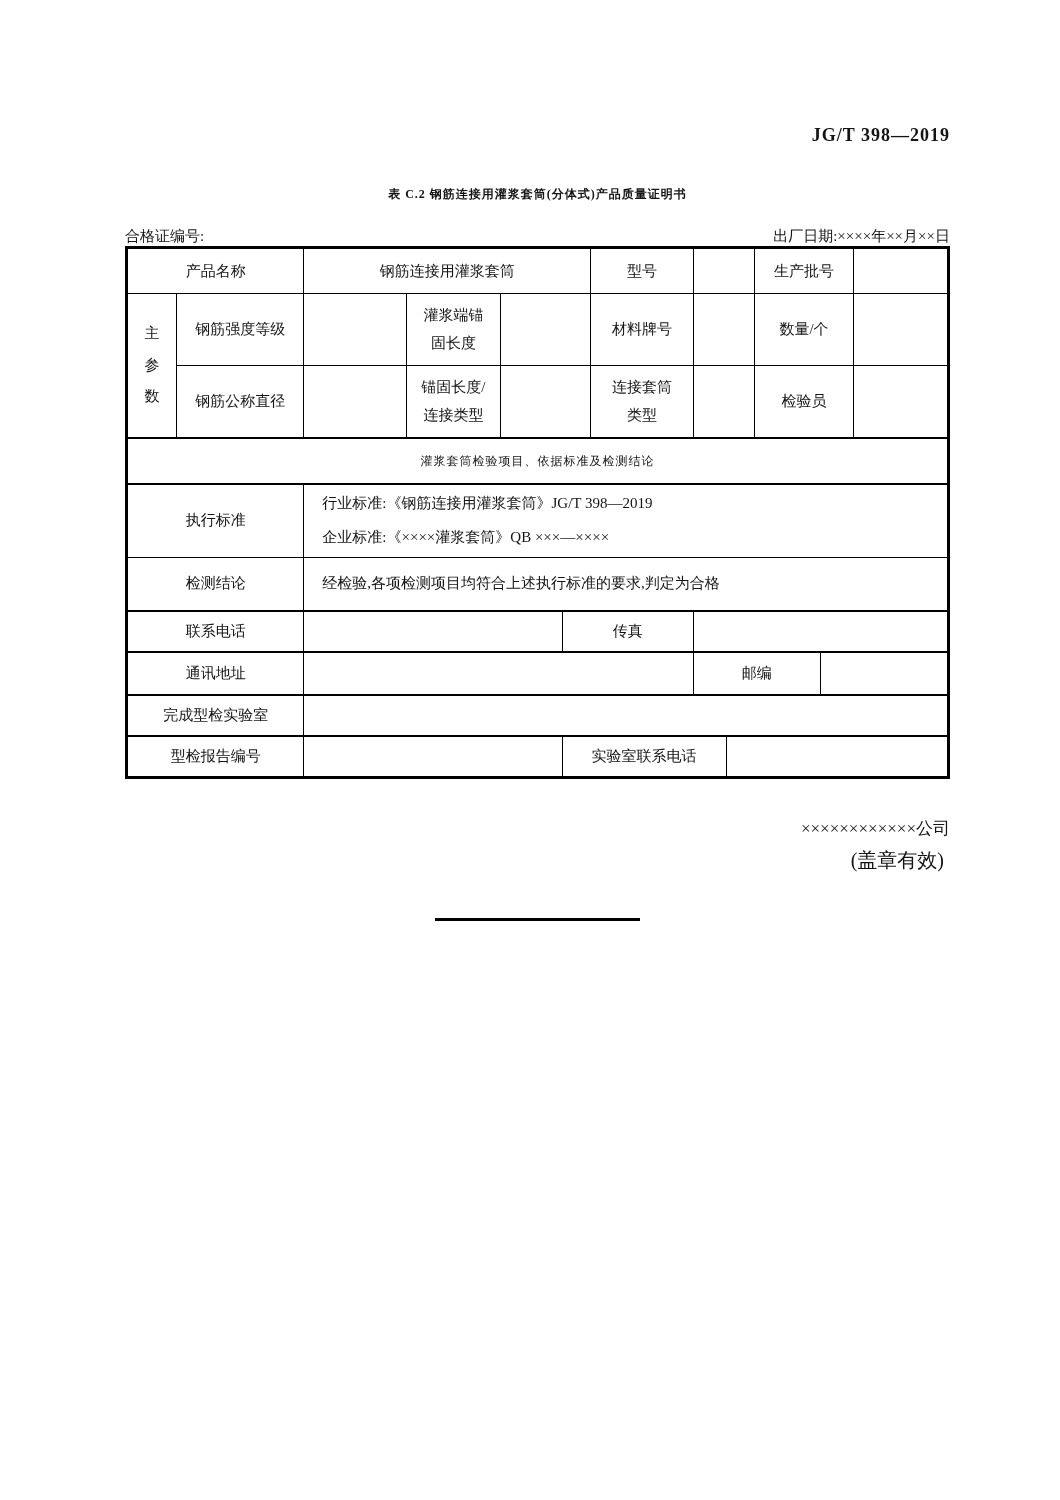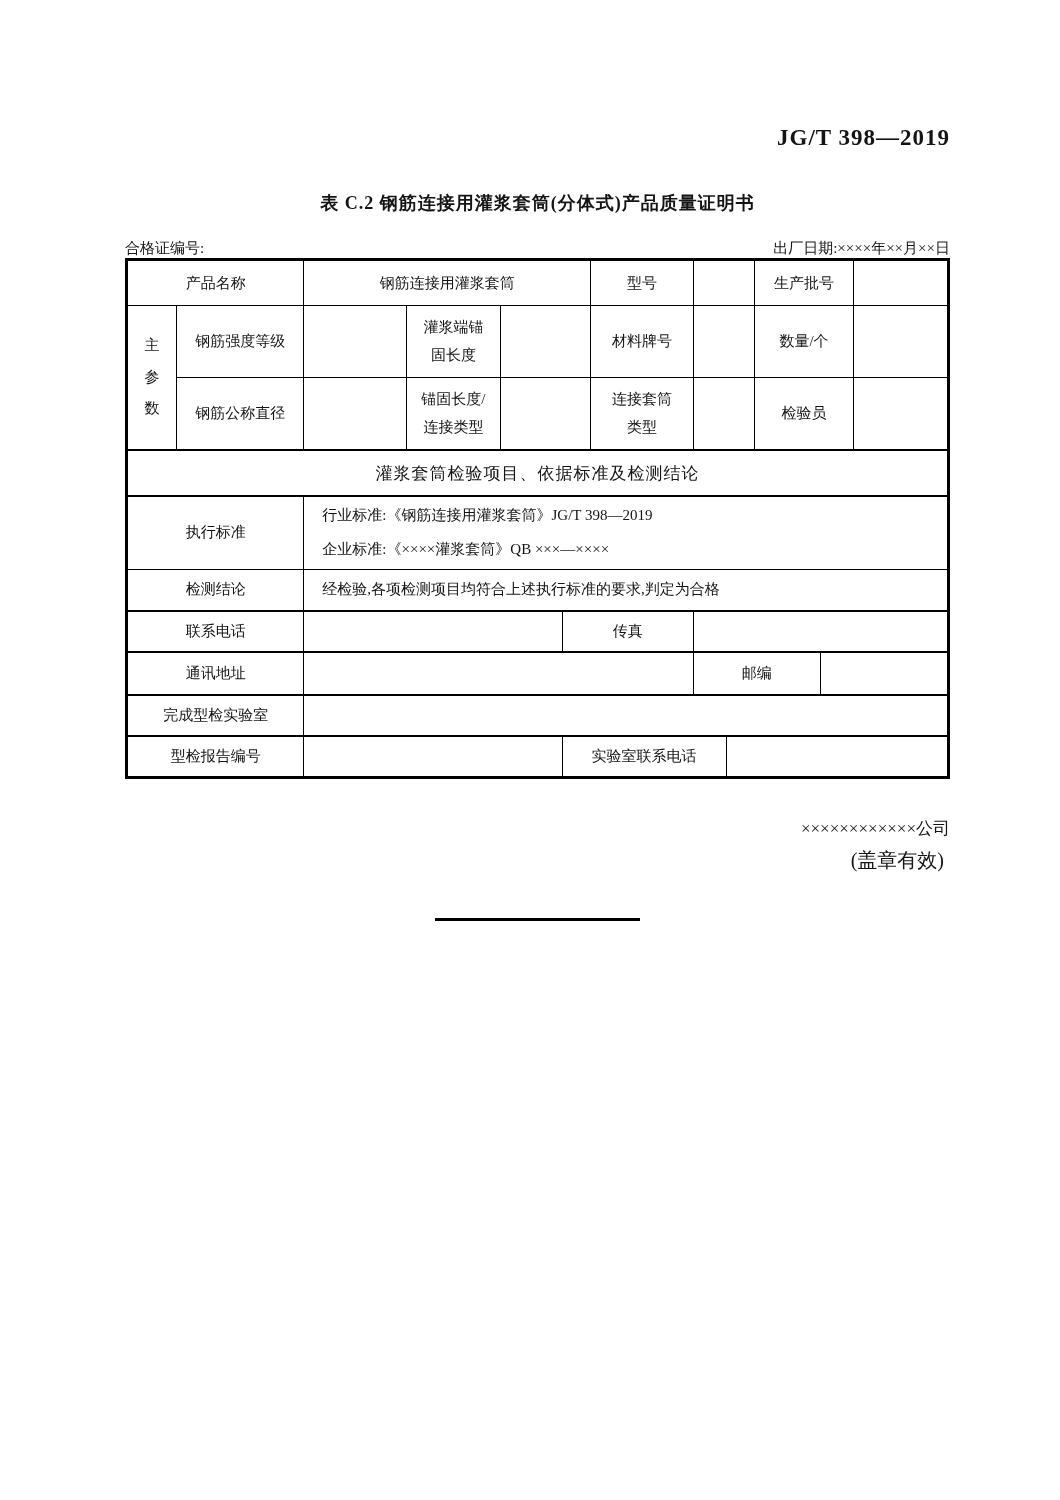--- a/index.html
+++ b/index.html
@@ -10,28 +10,28 @@
     font-family: "Liberation Serif", "DejaVu Serif", serif;
     color: #141414;
   }
   .page { position: relative; width: 1060px; height: 1500px; overflow: hidden; }
   .doc { position: absolute; left: 125px; top: 0; width: 825px; }
 
   .std-code {
     margin-top: 125px;
     text-align: right;
     font-weight: bold;
-    font-size: 23px;
+    font-size: 18px;
     letter-spacing: 1px;
   }
   .title {
     margin-top: 40px;
     text-align: center;
     font-weight: bold;
-    font-size: 18px;
+    font-size: 12px;
     letter-spacing: 1px;
   }
   .cert-line {
     margin-top: 24px;
     display: flex;
     justify-content: space-between;
     align-items: flex-end;
     font-size: 15px;
   }
 
@@ -42,26 +42,26 @@
     text-align: center;
     vertical-align: middle;
     font-size: 15px;
     padding: 2px 4px;
     overflow: hidden;
   }
   .h45 { height: 45px; }
   .h72 { height: 72px; }
   .h40 { height: 40px; }
   .h42 { height: 42px; }
-  .h41 { height: 41px; }
+  .h41 { height: 53px; }
   .prelines { white-space: pre-line; line-height: 1.85; }
   .vert { white-space: pre-line; line-height: 2.1; font-size: 15px; }
   .left { text-align: left; padding-left: 18px; }
   .std-cell { line-height: 2.25; }
-  .section-head { font-size: 17px; letter-spacing: 1px; }
+  .section-head { font-size: 12px; letter-spacing: 1px; }
 
   .notes-cell {
     text-align: left;
     padding: 10px 18px 12px 18px;
     line-height: 2.15;
     font-size: 15px;
   }
   .note-label { font-weight: bold; }
 
   .company-block {

